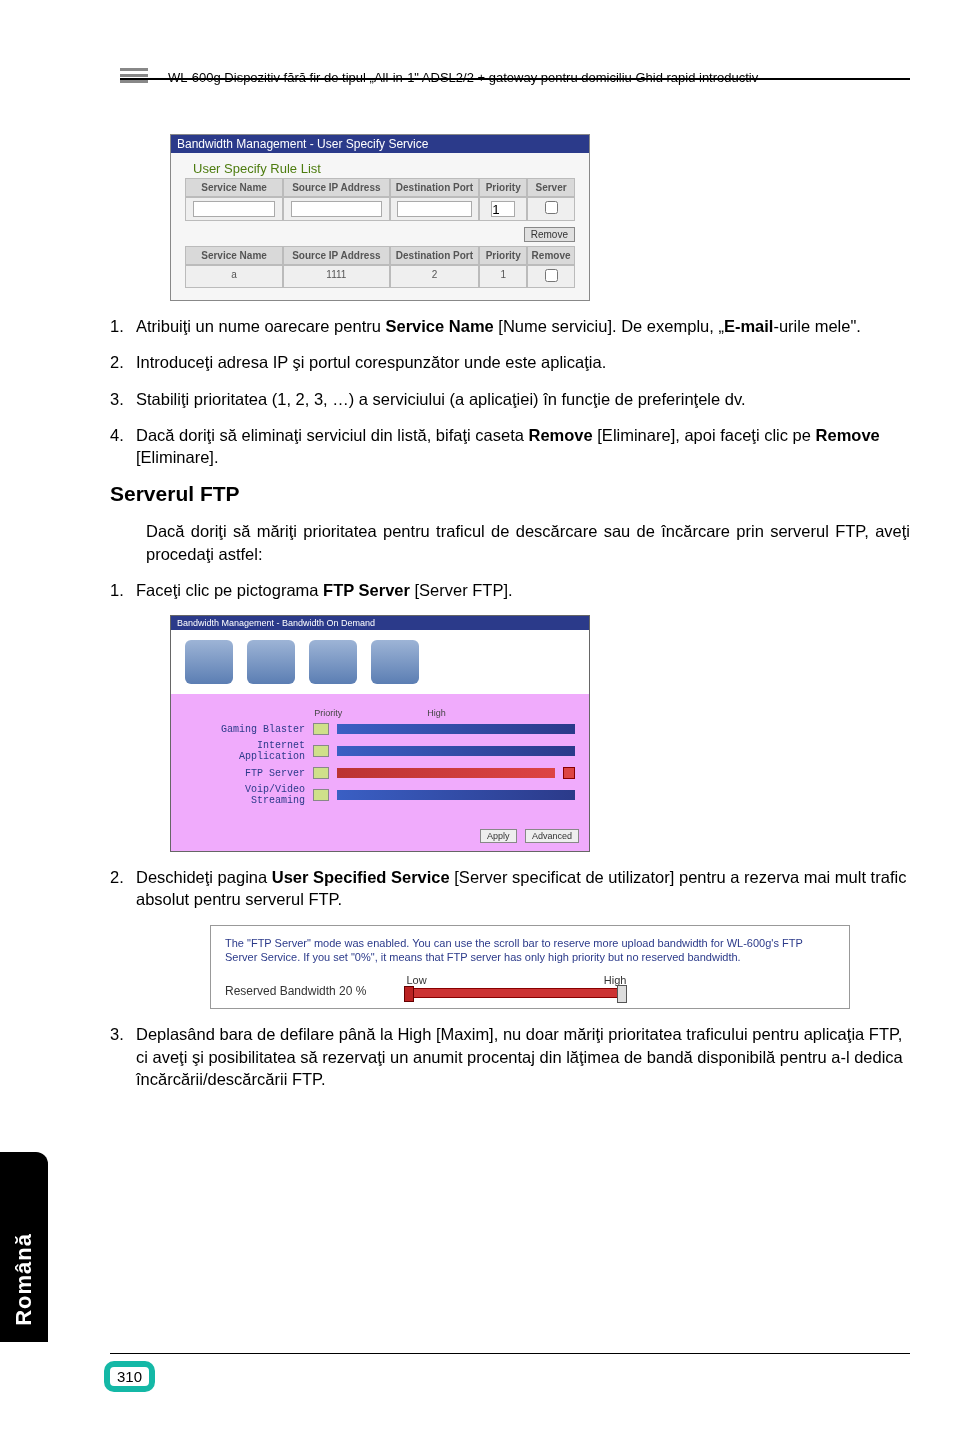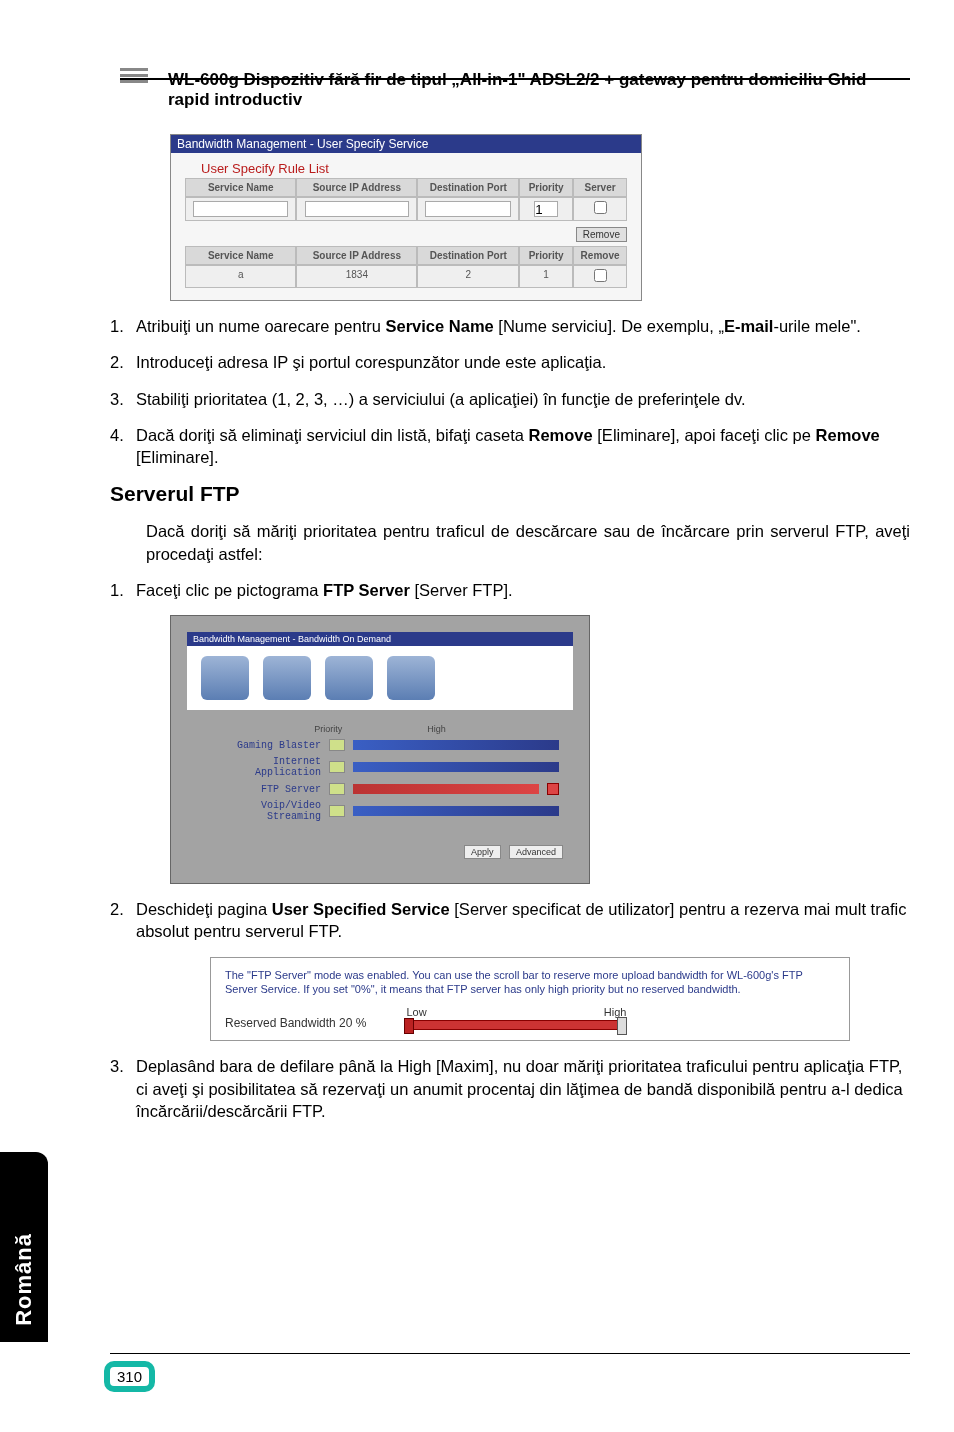--- a/index.html
+++ b/index.html
@@ -58,61 +58,61 @@
     flex-direction: column;
     justify-content: center;
     gap: 3px;
   }
   .header-icon .bar { height: 3px; background: #888; width: 28px; }
   .header-text {
     position: absolute;
     top: 70px;
     left: 168px;
     right: 44px;
-    font-size: 17px;
-    font-weight: bold;
+    font-size: 13px;
+    font-weight: normal;
   }
   .content {
     position: absolute;
     top: 120px;
     left: 110px;
     right: 44px;
   }
   .fig {
     margin: 14px auto 14px 60px;
     background: #f6f6f6;
     border: 1px solid #888;
     padding: 10px 14px 12px 14px;
-    width: 472px;
+    width: 420px;
     font-family: Arial, sans-serif;
     color: #2b3a8a;
   }
   .fig .title-bar { font-size: 12px; color: #fff; background:#2b3a8a; padding:2px 6px; margin:-10px -14px 8px -14px; }
-  .fig .subhdr { font-size: 13px; color:#b91c1c; margin: 4px 0 2px 16px; }
+  .fig .subhdr { font-size: 13px; color:#4d7c0f; margin: 4px 0 2px 8px; }
   .fig .note { font-size: 10.5px; color:#2b3a8a; margin-bottom:6px; }
   .grid-row { display:flex; gap:0; }
   .cell { border:1px solid #bbb; background:#efefef; font-size:10px; color:#555; text-align:center; padding:3px 2px; }
   .cell.hd { background:#d9d9d9; font-weight:bold; }
   .c1{flex:2.2}.c2{flex:2.4}.c3{flex:2}.c4{flex:1}.c5{flex:1}
   .cell input[type=text]{ width:90%; height:16px; border:1px solid #aaa; background:#fff; }
   .cell input[type=checkbox]{ }
   .remove-row{display:flex;justify-content:flex-end;margin-top:6px;}
   .remove-btn{font-size:10px;background:#e0e0e0;border:1px solid #888;padding:1px 6px;color:#333;}
   ol.steps { margin: 14px 0 0 0; padding-left: 0; list-style: none; }
   ol.steps li { font-size: 16.5px; line-height: 1.35; margin-bottom: 14px; display:flex; }
   ol.steps li .num { width: 26px; flex-shrink:0; }
   ol.steps li .txt { flex:1; }
   h3.section { font-size: 21px; font-weight: bold; margin: 4px 0 14px 0; }
   p.body { font-size: 16.5px; line-height: 1.35; margin-bottom: 10px; text-align: justify; margin-left: 36px; }
   .fig2 {
     margin: 8px auto 8px 60px;
     width: 420px;
     border: 1px solid #666;
-    background: #a3a3a3;
-    padding: 16px;
+    background: #f0abfc;
+    padding: 0;
   }
   .fig2 .bar2{ background:#2b3a8a; color:#fff; font-size:9px; padding:2px 6px; }
   .fig2 .icons{ display:flex; gap:14px; padding:10px 14px; background:#fff; }
   .fig2 .icn{ width:48px; height:44px; background:linear-gradient(#9db4d6,#5b7eb3); border-radius:6px; position:relative; }
   .fig2 .icn::after{content:""; position:absolute; bottom:-12px; left:0; right:0; height:10px; }
   .fig2 .sliders{ padding: 14px 14px 10px 14px; }
   .sld-row{ display:flex; align-items:center; gap:8px; margin:5px 0; font-size:10px; color:#2b3a8a;font-family:Liberation Mono, monospace;}
   .sld-label{ width:120px; text-align:right;}
   .sld-low{ width:16px;height:12px;background:#cfe08a;border:1px solid #888;}
   .sld-bar{ flex:1; height:10px; background:linear-gradient(to right,#3a5fc4,#2b3a8a); position:relative;}
@@ -175,21 +175,21 @@
       </div>
     <div class="grid-row" style="margin-top:4px;">
       <div class="cell hd c1">Service Name</div>
       <div class="cell hd c2">Source IP Address</div>
       <div class="cell hd c3">Destination Port</div>
       <div class="cell hd c4">Priority</div>
       <div class="cell hd c5">Remove</div>
     </div>
     <div class="grid-row">
       <div class="cell c1">a</div>
-      <div class="cell c2">1834</div>
+      <div class="cell c2">1111</div>
       <div class="cell c3">2</div>
       <div class="cell c4">1</div>
       <div class="cell c5"><input type="checkbox" style=""></div>
     </div>
   </div>
 
   <ol class="steps">
     <li>
       <span class="num">1.</span>
       <span class="txt">

